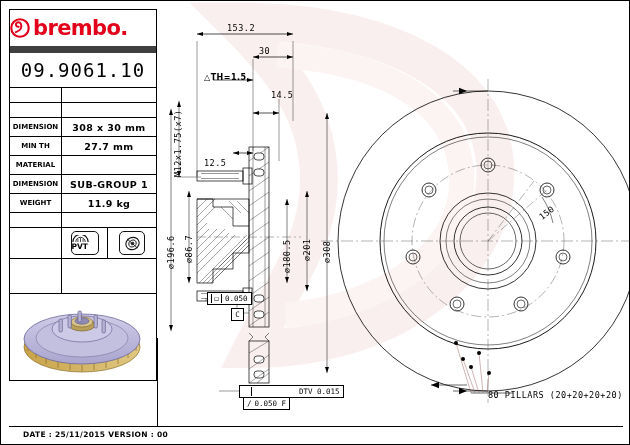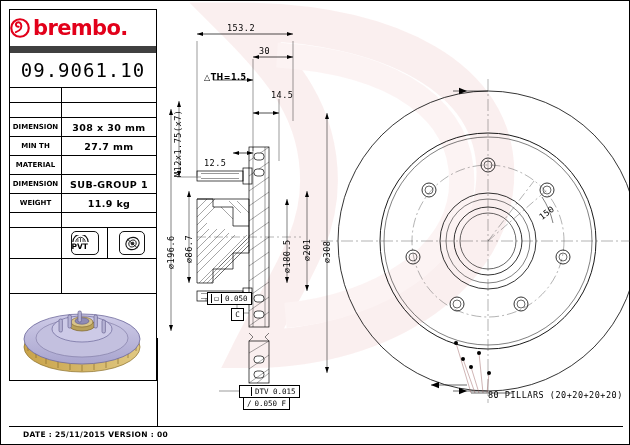--- a/index.html
+++ b/index.html
@@ -412,21 +412,21 @@
 
   <div class="lab" style="left:536px;top:213px;transform:rotate(-38deg);transform-origin:left top;">150</div>
 
   <div class="fbox" style="left:206px;top:291px;">
     <span style="display:inline-block;width:9px;border-left:1px solid #000;border-right:1px solid #000;
                  text-align:center;margin-right:3px;">◻</span>
     <span>0.050</span>
   </div>
   <div class="dbox" style="left:230px;top:307px;">C</div>
 
-  <div class="fbox" style="left:238px;top:384px;">
+  <div class="fbox" style="left:238px;top:384px;gap:44px;">
     <span style="display:inline-block;width:8px;border-right:1px solid #000;margin-right:3px;">&nbsp;</span>
     <span>DTV 0.015</span>
   </div>
   <div class="fbox" style="left:242px;top:396px;">
     <span style="margin-right:3px;">∕</span>
     <span>0.050 F</span>
   </div>
 
   <div class="lab" style="left:487px;top:389px;">80 PILLARS (20+20+20+20)</div>
 </div>

